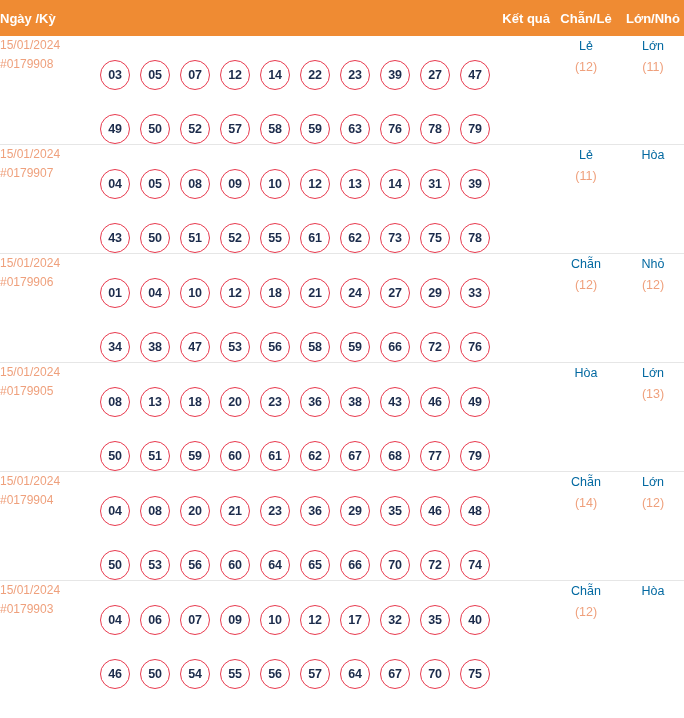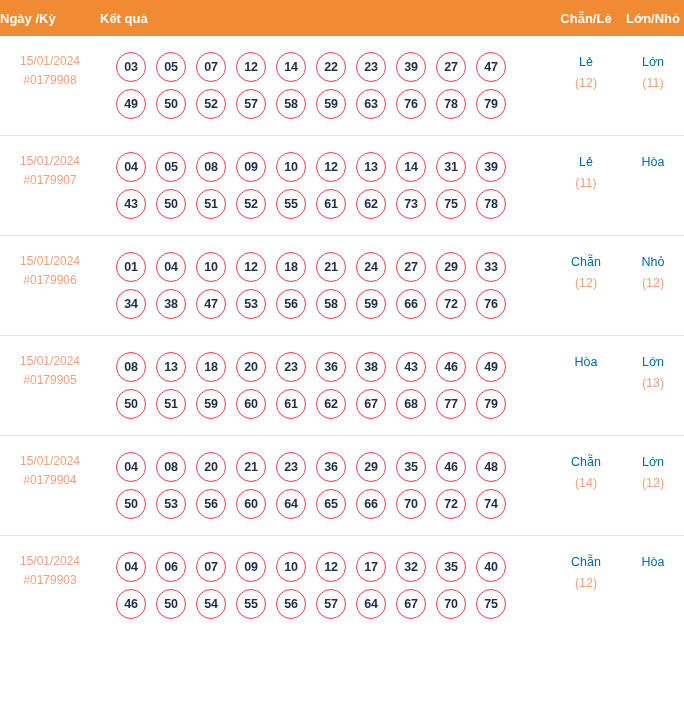--- a/index.html
+++ b/index.html
@@ -28,50 +28,50 @@
   .table-head th {
     color: #ffffff;
     font-size: 13px;
     font-weight: bold;
     padding: 0;
     height: 36px;
     vertical-align: middle;
     white-space: nowrap;
   }
   .th-date      { width: 100px; text-align: left;   padding-left: 12px; }
-  .th-results   { width: 450px; text-align: left;   padding-left: 12px; }
+  .th-results   { width: 450px; text-align: right;   padding-left: 12px; }
   .th-evenodd   { width: 72px;  text-align: center; }
   .th-bigsmall  { width: 62px;  text-align: center; }
 
   
   .draw-row > td {
     border-bottom: 1px solid #e6e6e6;
     vertical-align: top;
-    padding: 16px;
-    text-align: center;
+    padding: 0;
   }
   .draw-row:last-child > td { border-bottom: none; }
 
   .cell-date {
     padding: 14px 0 14px 12px;
     color: #efa07c;
     font-size: 12px;
     line-height: 19px;
     white-space: nowrap;
   }
   .date-line, .draw-id { display: block; }
 
   .cell-results {
     padding: 9px 0 10px 12px;
   }
   .ball-line {
     display: flex;
     flex-direction: row;
     gap: 10px;
     margin-bottom: 7px;
+    margin-top: 24px;
   }
   .ball-line:last-child { margin-bottom: 0; }
 
   .ball {
     width: 30px;
     height: 30px;
     border-radius: 50%;
     border: 1.6px solid #e83a4e;
     background: #ffffff;
     box-sizing: border-box;

